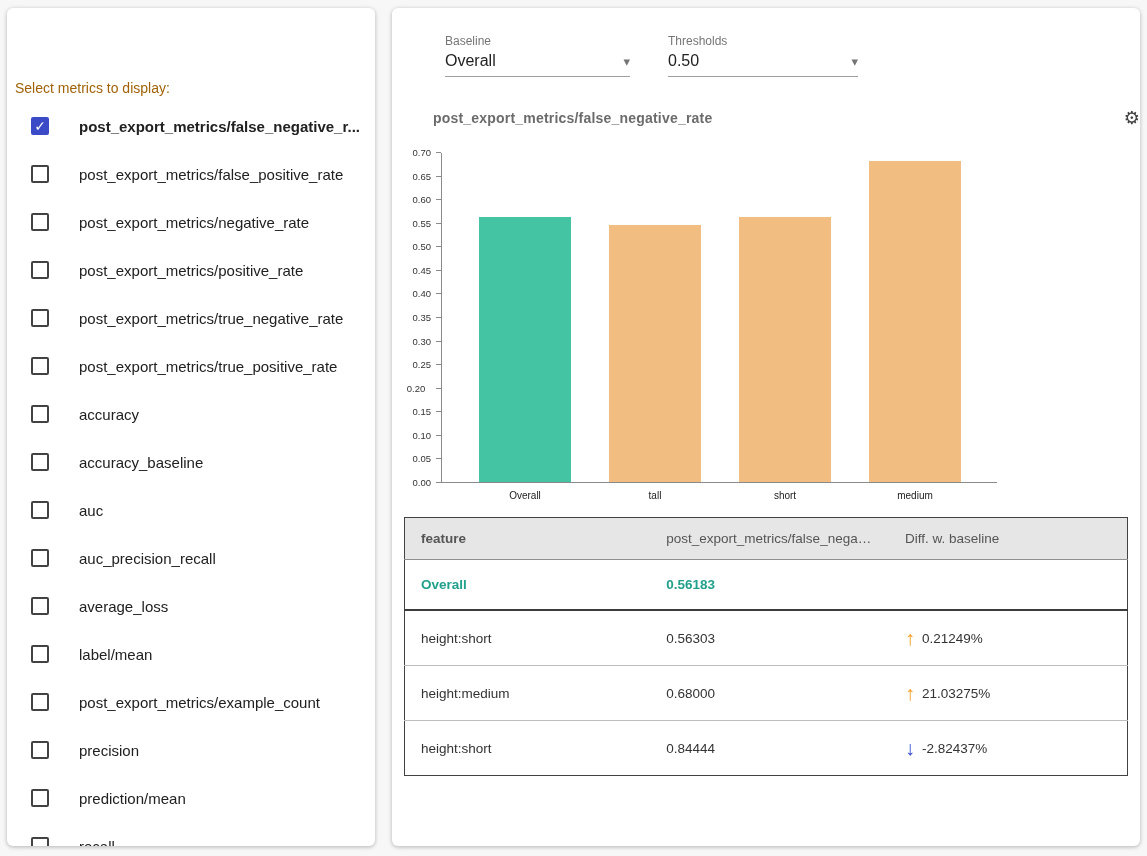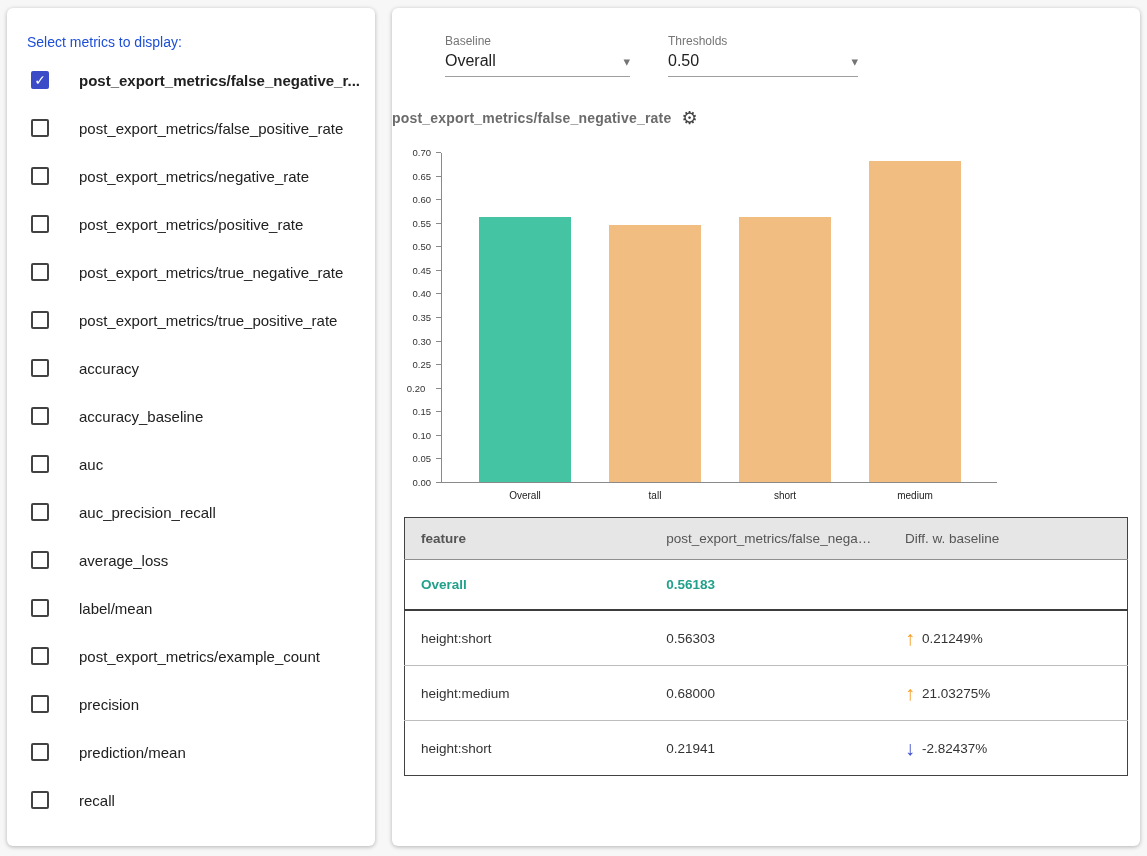--- a/index.html
+++ b/index.html
@@ -15,21 +15,21 @@
     background:#fff;
     border-radius:6px;
     box-shadow:0 1px 4px rgba(0,0,0,0.28);
     height:838px;
     overflow:hidden;
   }
   .left-card { width:368px; flex:0 0 368px; padding-top:26px; }
   .right-card { flex:1; padding:26px 0 0 0; }
 
   
-  .panel-title { font-size:14px; color:#1d4ed8; padding-left:20px; margin-bottom:6px; }
+  .panel-title { font-size:14px; color:#a16207; padding-left:8px; margin-bottom:6px;margin-top:46px; }
   .metric-row { display:flex; align-items:center; height:48px; padding-left:24px; cursor:pointer; }
   .checkbox {
     width:18px; height:18px; flex:0 0 18px;
     border:2px solid #424242; border-radius:2px;
     display:flex; align-items:center; justify-content:center;
     font-size:14px; color:#fff; line-height:1;
   }
   .metric-label {
     margin-left:30px; font-size:15px; color:#212121;
     white-space:nowrap; overflow:hidden; text-overflow:ellipsis; max-width:300px;
@@ -43,21 +43,21 @@
   .dd-value-row {
     display:flex; align-items:center; justify-content:space-between;
     border-bottom:1px solid #9e9e9e; padding-bottom:6px;
   }
   .dropdown.baseline { width:185px; }
   .dropdown.thresholds { width:190px; }
   .dd-value { font-size:16px; color:#212121; }
   .dd-arrow { font-size:13px; color:#757575; }
 
   
-  .chart-header { display:flex; align-items:center; gap:10px; margin-top:32px; }
+  .chart-header { display:flex; align-items:center; gap:10px; padding-left:41px; margin-top:32px;justify-content:space-between; }
   .chart-title { font-size:14px; font-weight:700; color:#6b6b6b; letter-spacing:.2px; }
   .gear { font-size:18px; color:#424242; cursor:pointer; line-height:1; }
 
   
   .chart-wrap { display:flex; margin-top:26px; margin-left:5px; height:352px; }
   .y-axis { position:relative; width:44px; height:330px; flex:0 0 44px; }
   .ytick-label {
     position:absolute; right:10px; font-size:9.5px; color:#333; width:30px; text-align:right;
   }
   .ytick-mark { position:absolute; right:0; width:5px; height:1px; background:#8a8a8a; }
@@ -280,21 +280,21 @@
             <td>0.68000</td>
             <td>
               <span class="diff-wrap">
                 <span class="arrow" style="color: rgb(245, 157, 37);">↑</span>
                 <span>21.03275%</span>
               </span>
             </td>
           </tr>
           <tr>
             <td>height:short</td>
-            <td>0.21941</td>
+            <td>0.84444</td>
             <td>
               <span class="diff-wrap">
                 <span class="arrow" style="color: rgb(61, 78, 208);">↓</span>
                 <span>-2.82437%</span>
               </span>
             </td>
           </tr>
         </tbody>
     </table>
 

